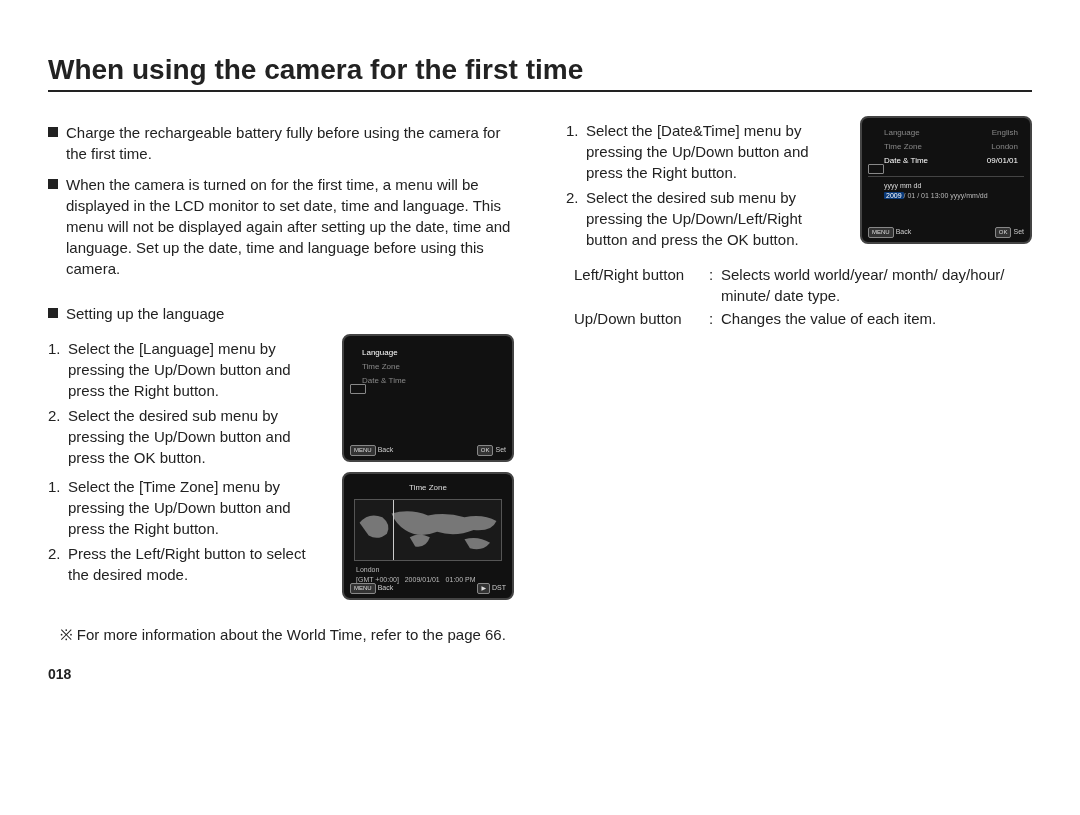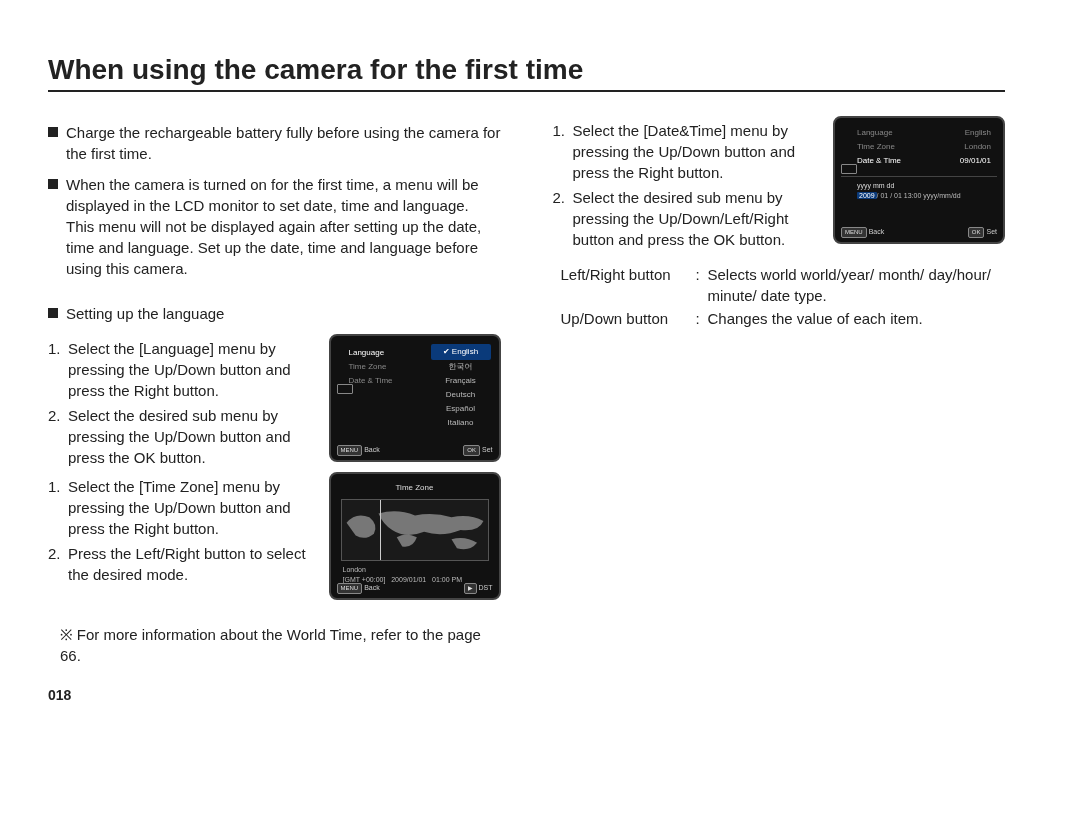--- a/index.html
+++ b/index.html
@@ -4,21 +4,21 @@
 <style>
   body {
     margin: 0;
     padding: 0;
     background: #fff;
     font-family: Arial, Helvetica, sans-serif;
     color: #222;
     width: 1080px;
   }
   .page {
-    padding: 54px 75px 30px 48px;
+    padding: 54px 48px 30px 48px;
     box-sizing: border-box;
   }
   .title-row {
     border-bottom: 2px solid #222;
     padding-bottom: 4px;
     margin-bottom: 24px;
   }
   h1 {
     font-size: 28px;
     font-weight: bold;
@@ -274,31 +274,20 @@
             <div class="n">2.</div>
             <div class="t">Select the desired sub menu by pressing the Up/Down button and press the OK button.</div>
           </div>
         </div>
         <div class="lcd lcd-lang">
           <div class="batt"></div>
           <div class="menu-left">
             <div class="hl">Language</div>
             <div>Time Zone</div>
             <div>Date &amp; Time</div>
-          </div>
-          <div class="menu-right">
-            <div class="sel">
-              <span>✔</span>
-              <span>English</span>
-            </div>
-            <div>한국어</div>
-            <div>Français</div>
-            <div>Deutsch</div>
-            <div>Español</div>
-            <div>Italiano</div>
           </div>
           <div class="bottom">
             <span><span class="tag">MENU</span><span>Back</span></span>
             <span><span class="tag">OK</span><span>Set</span></span>
           </div>
         </div>
       </div>
 
 
       <div class="with-screen">

